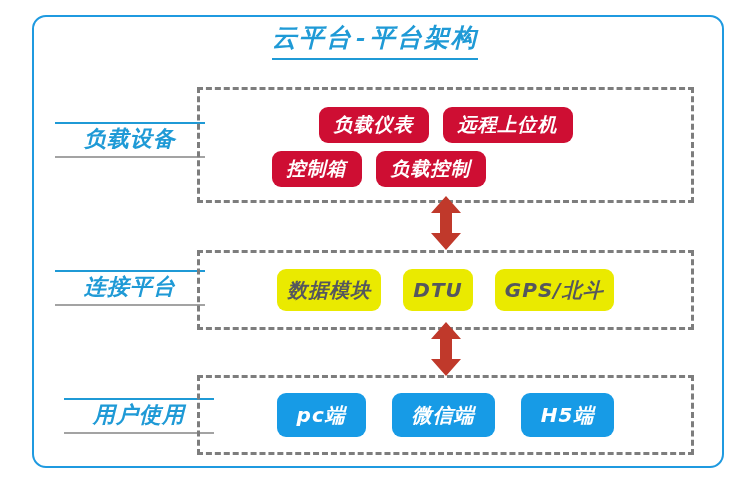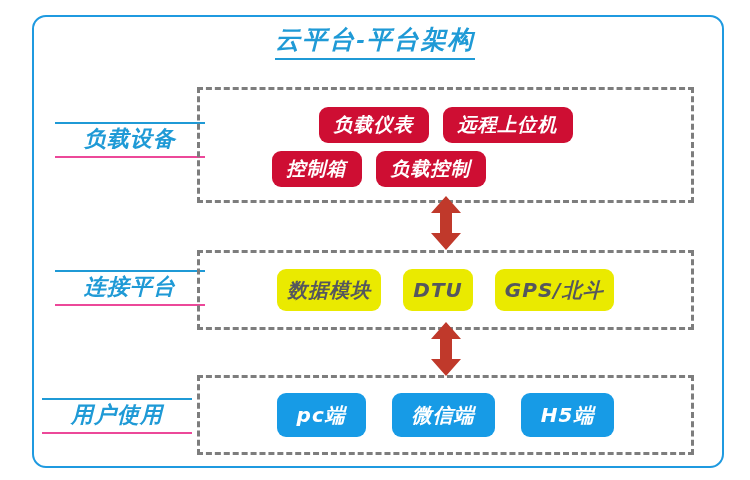--- a/index.html
+++ b/index.html
@@ -34,21 +34,21 @@
   
   .title {
     position: absolute;
     left: 0;
     top: 24px;
     width: 750px;
     text-align: center;
   }
   .title-text {
     display: inline-block;
-    font-family: Liberation Sans, sans-serif;
+    font-family: Liberation Mono, monospace;
     font-size: 25px;
     font-weight: bold;
     font-style: italic;
     letter-spacing: 2px;
     color: #1f9ad6;
     padding-bottom: 3px;
     border-bottom: 2px solid #1f9ad6;
     line-height: 1.25;
   }
 
@@ -57,27 +57,27 @@
     position: absolute;
     width: 150px;
     text-align: center;
     font-family: "DejaVu Sans", "Liberation Sans", sans-serif;
     font-size: 22px;
     font-weight: bold;
     font-style: italic;
     letter-spacing: 1px;
     color: #1f9ad6;
     border-top: 2px solid #1f9ad6;
-    border-bottom: 2px solid #ec4899;
+    border-bottom: 2px solid #a3a3a3;
     padding: 1px 0 2px 0;
     line-height: 1.3;
   }
   .row-label.r1 { left: 55px; top: 122px; }
   .row-label.r2 { left: 55px; top: 270px; }
-  .row-label.r3 { left: 42px; top: 398px; }
+  .row-label.r3 { left: 64px; top: 398px; }
 
   
   .section {
     position: absolute;
     left: 197px;
     width: 497px;
     border: 3px dashed #7d7d7d;
     display: flex;
     flex-direction: column;
     align-items: center;

